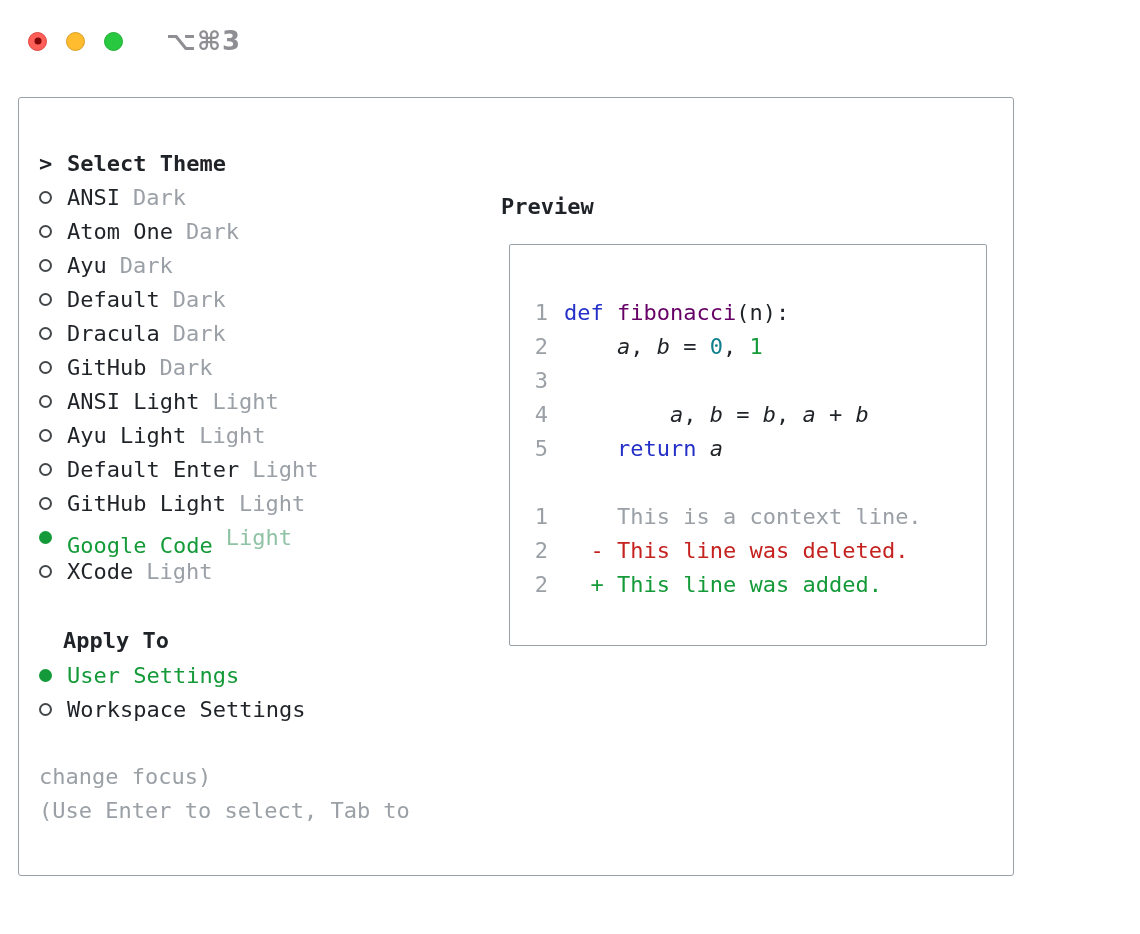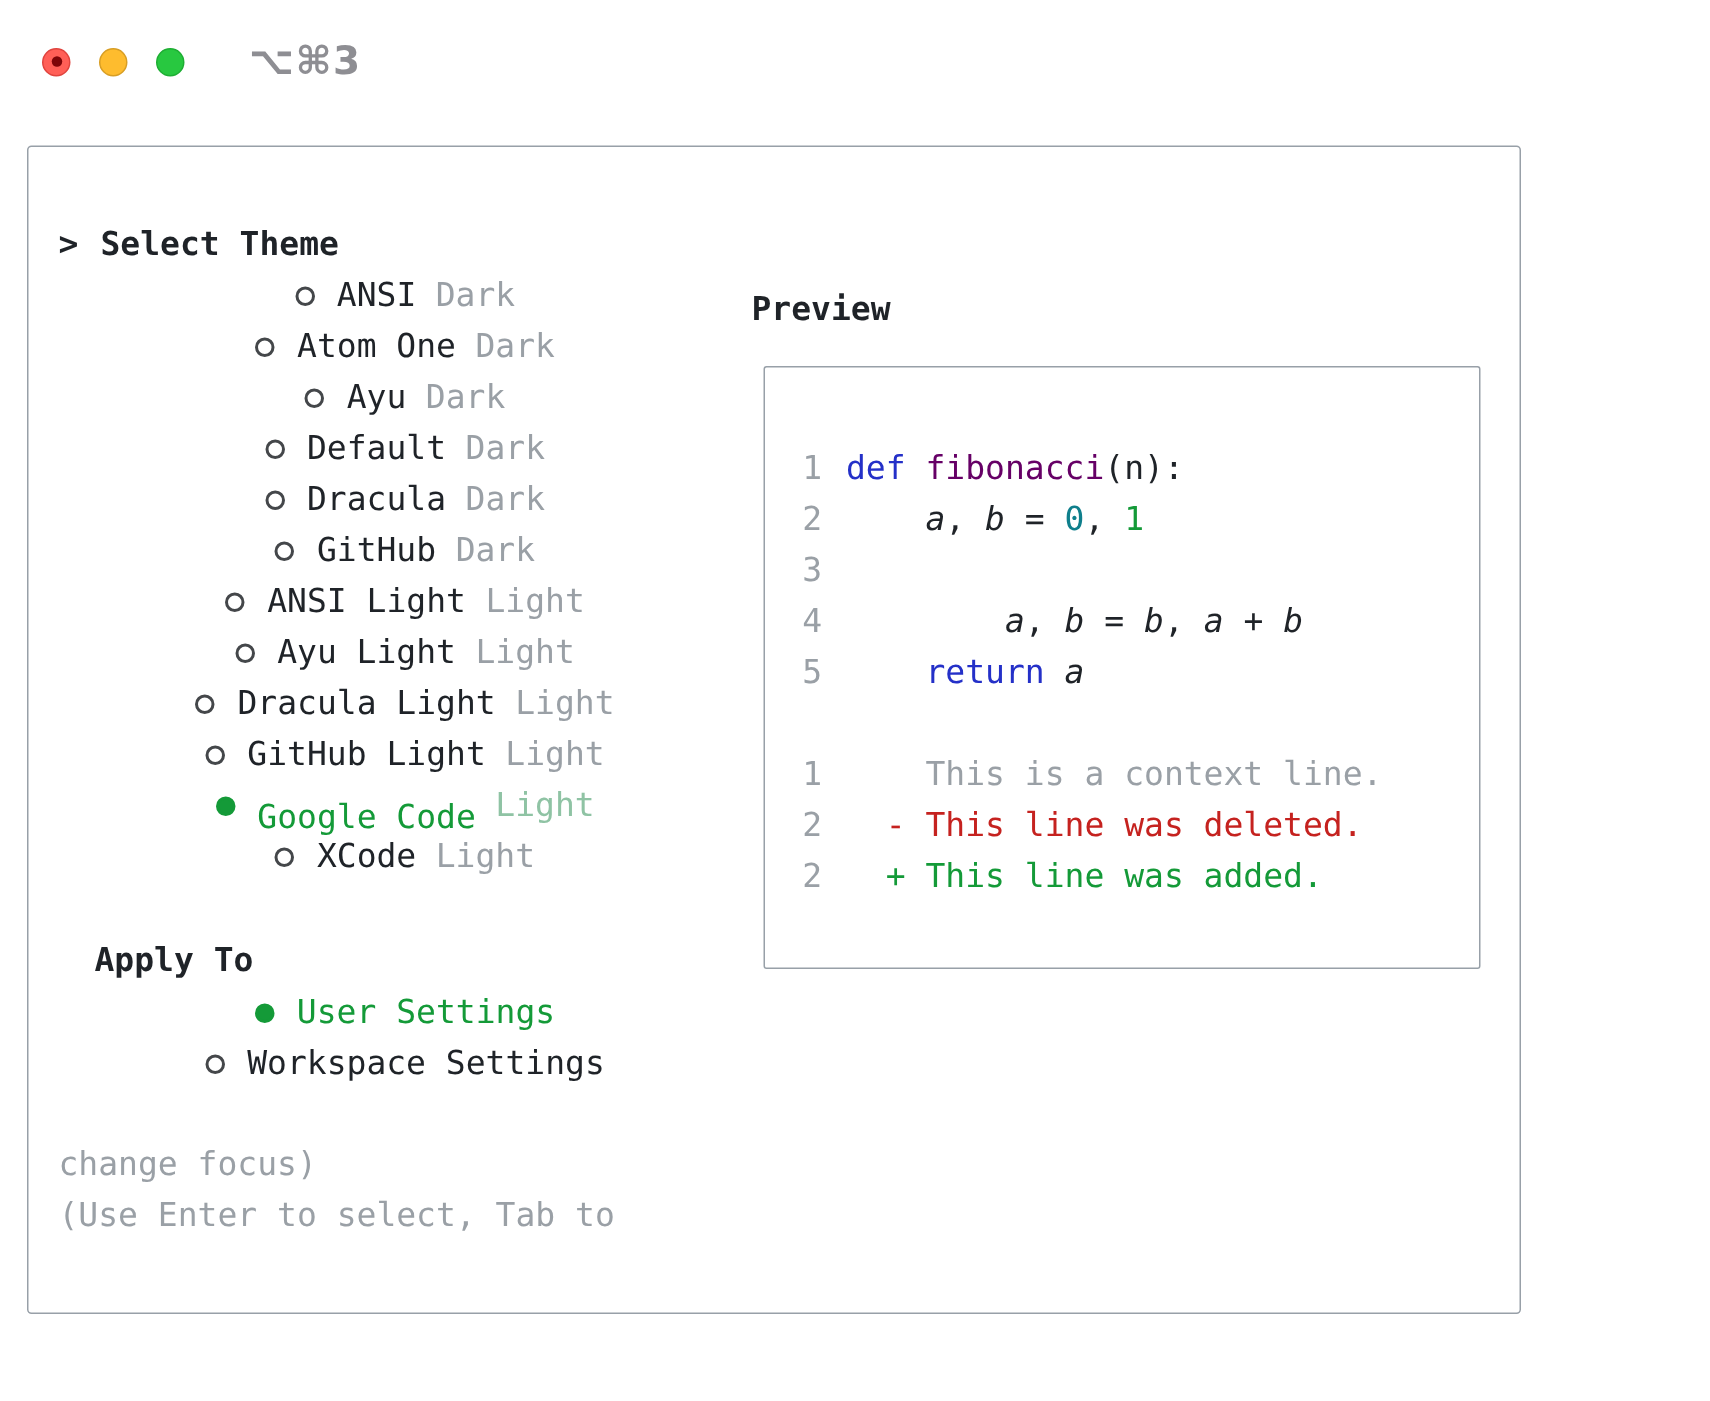--- a/index.html
+++ b/index.html
@@ -38,21 +38,21 @@
   .panel {
     position:absolute; left:18px; top:97px; width:996px; height:779px;
     border:1.5px solid var(--border, #98a0a8); border-radius:3px;
     background:#fff; padding:48px 24px 0 20px; display:flex;
   }
   .left  { width:462px; flex-shrink:0; }
   .right { flex:1;margin-top:44px; }
   .list-header { display:flex; align-items:center; height:34px; font-weight:bold; }
   .caret { width:28px; flex-shrink:0; }
   ul { list-style:none; }
-  .theme-item, .apply-item { display:flex; align-items:center; height:34px; cursor:default;justify-content:center; }
+  .theme-item, .apply-item { display:flex; align-items:center; height:34px; cursor:default; }
   .marker {
     width:13px; height:13px; border-radius:50%;
     border:2px solid #44474a; margin-right:15px; flex-shrink:0;
   }
   .marker.filled { background:var(--green, #149a38); border-color:var(--green, #149a38); }
   .tag { color:var(--gray, #9aa0a6); margin-left:13px; }
   .theme-item.selected .name { color:var(--green, #149a38);margin-top:16px; }
   .theme-item.selected .tag  { color:#8fc3a4; }
   .apply-item.selected .name { color:var(--green, #149a38); }
   .apply-header { margin-left:24px; margin-top:36px; height:34px; line-height:34px; font-weight:bold; }
@@ -135,21 +135,21 @@
             <span class="name">ANSI Light</span>
             <span class="tag">Light</span>
           </li>
           <li class="theme-item">
             <span class="marker"></span>
             <span class="name">Ayu Light</span>
             <span class="tag">Light</span>
           </li>
           <li class="theme-item">
             <span class="marker"></span>
-            <span class="name">Dracula Light</span>
+            <span class="name">Default Enter</span>
             <span class="tag">Light</span>
           </li>
           <li class="theme-item">
             <span class="marker"></span>
             <span class="name">GitHub Light</span>
             <span class="tag">Light</span>
           </li>
           <li class="theme-item selected">
             <span class="marker filled"></span>
             <span class="name">Google Code</span>

